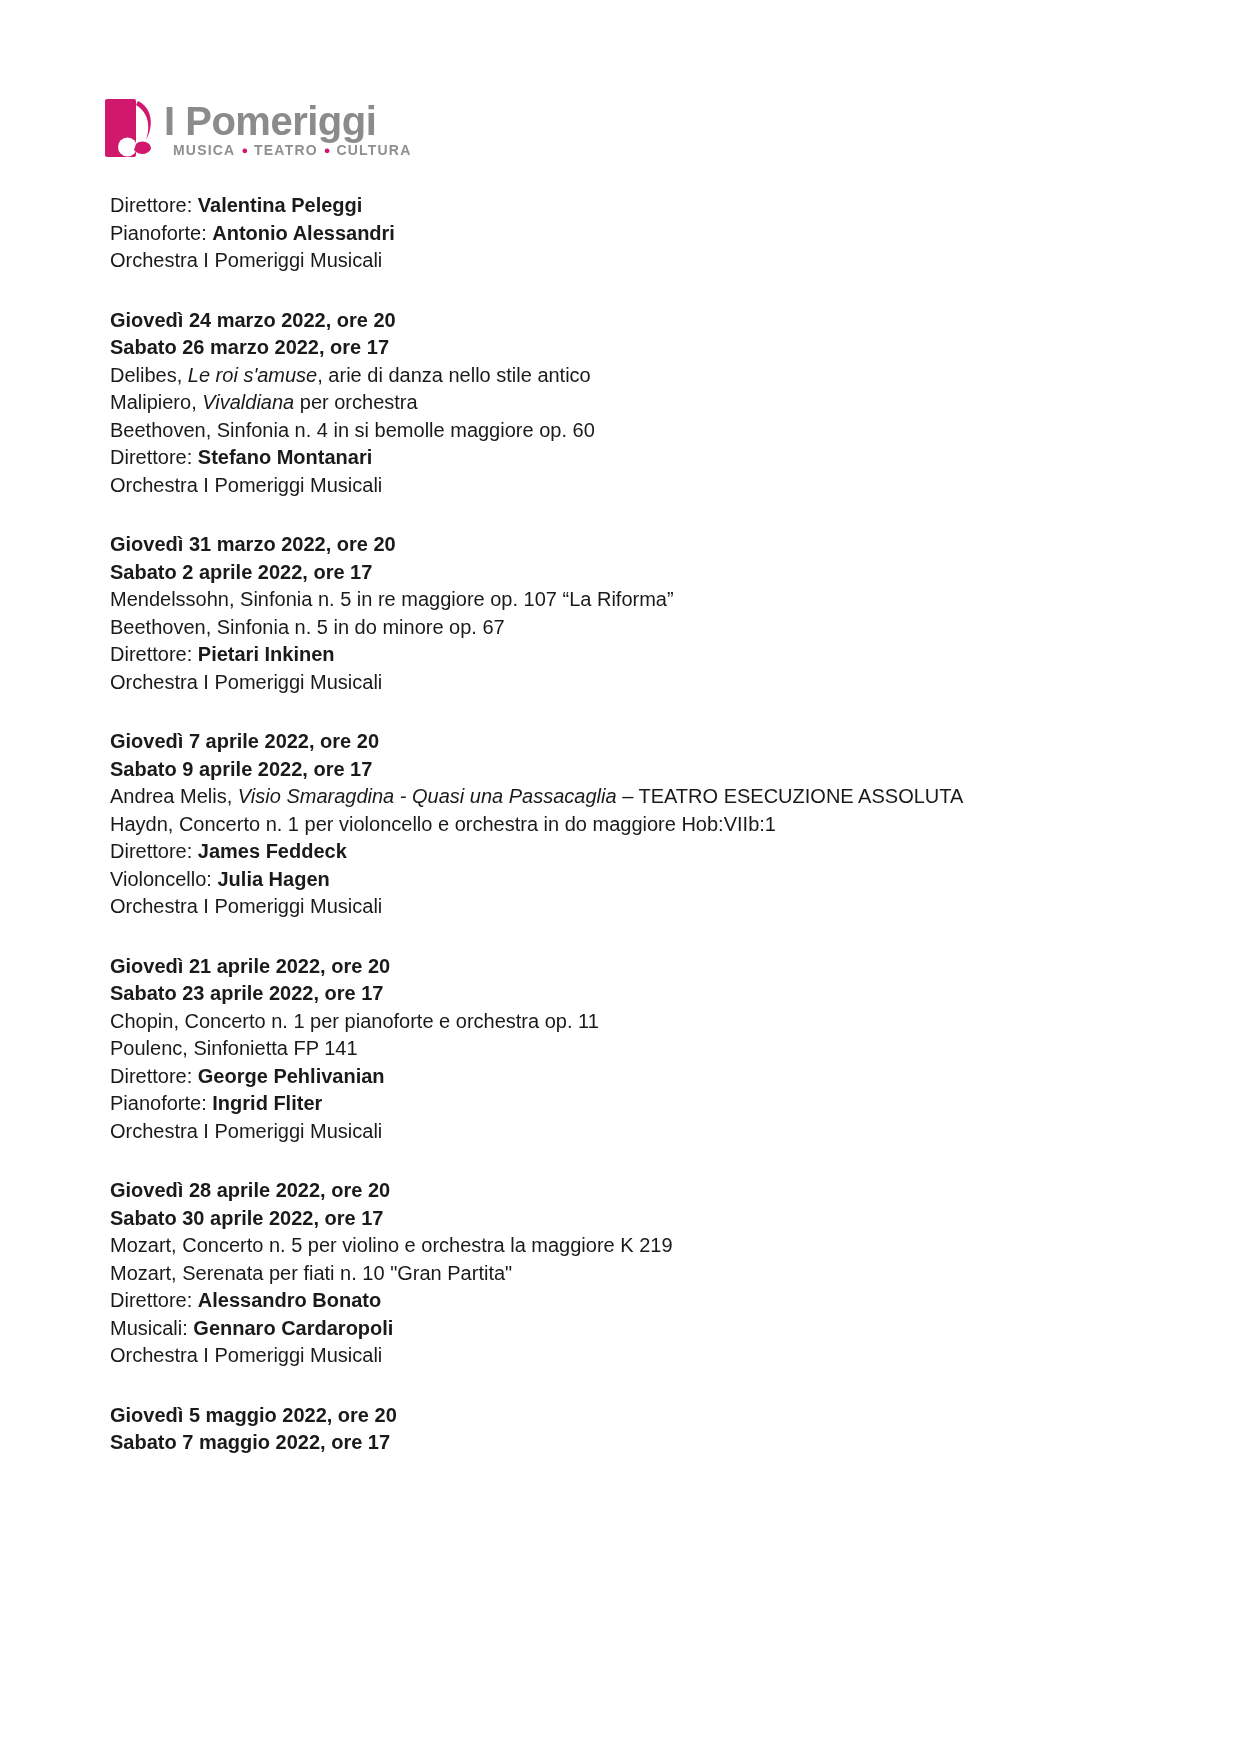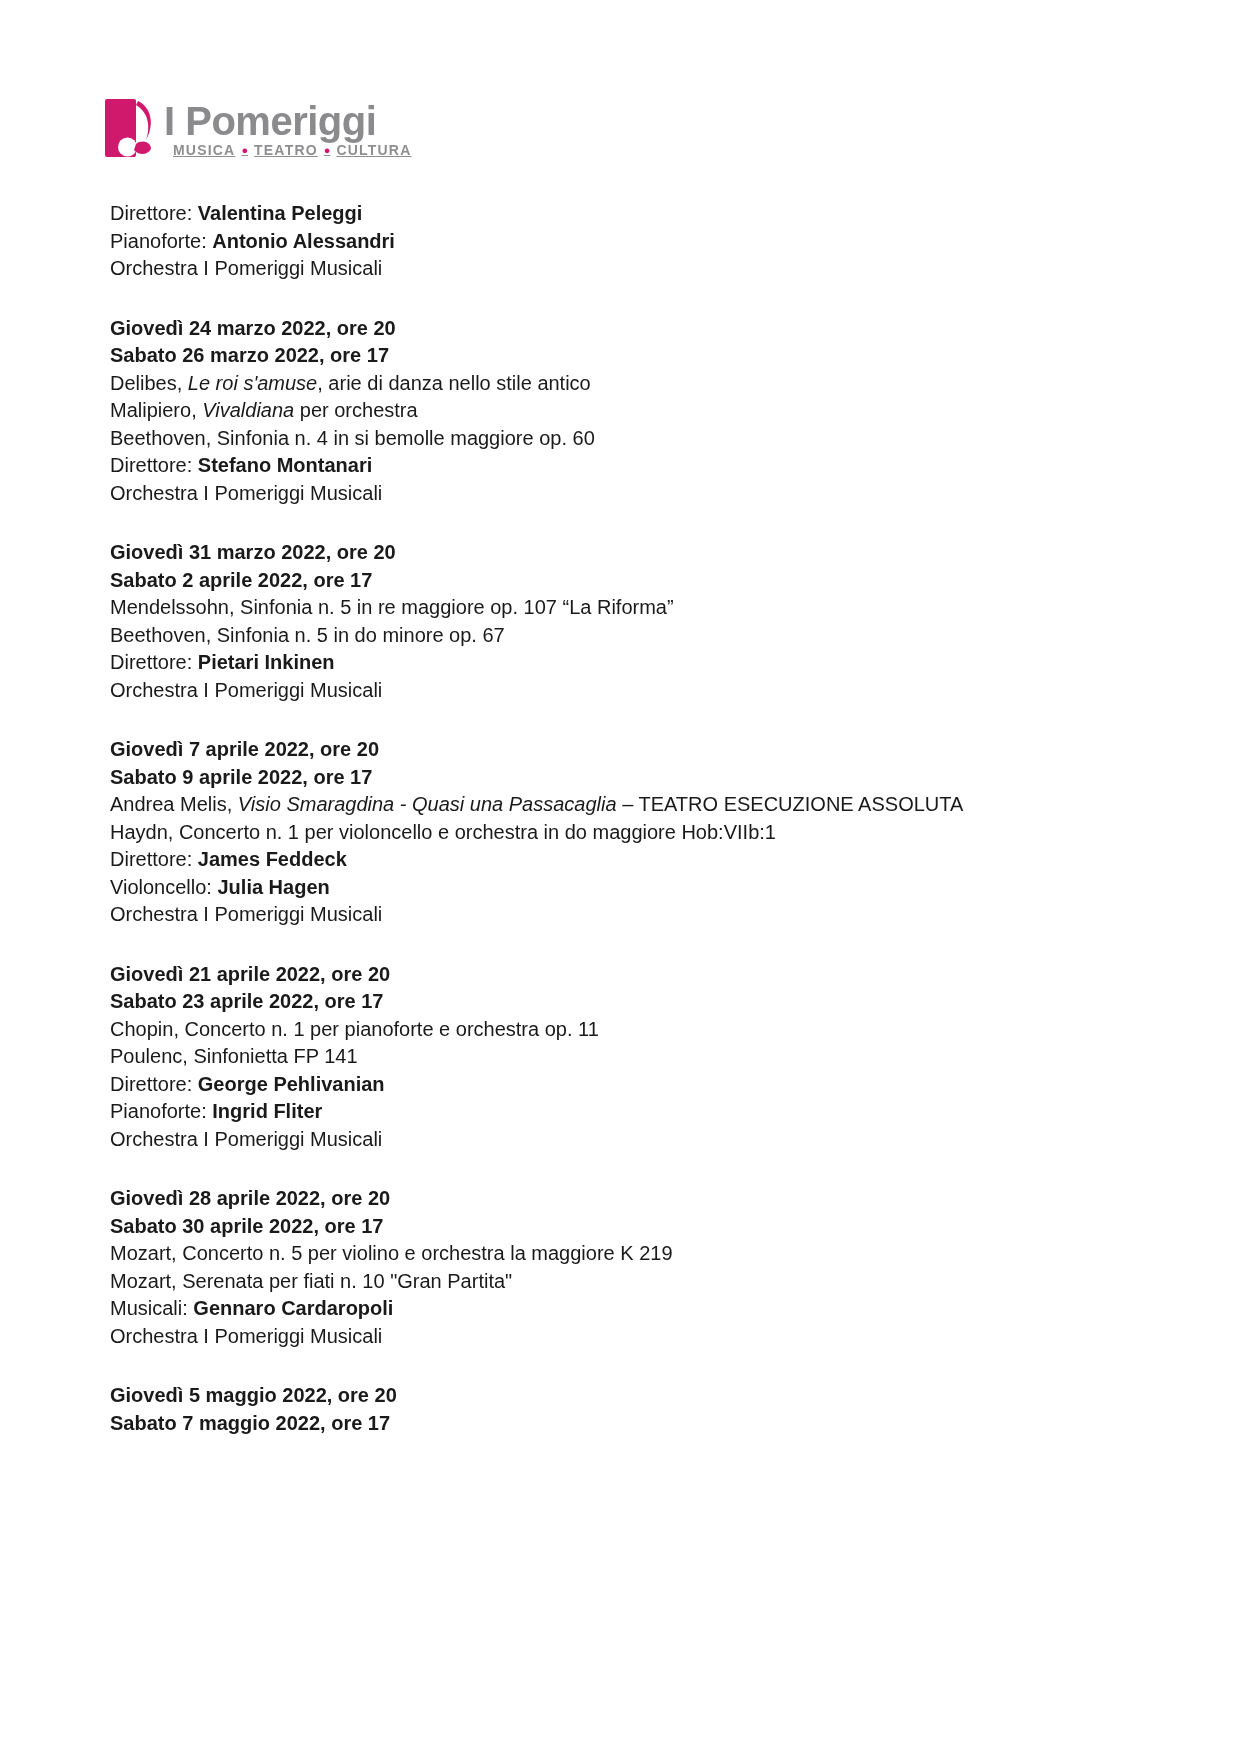--- a/index.html
+++ b/index.html
@@ -38,37 +38,36 @@
     display: flex;
     align-items: center;
     gap: 6px;
     margin-top: 1px;
     margin-left: 9px;
     font-size: 14px;
     font-weight: 700;
     letter-spacing: 1.2px;
     color: #8f8f91;
     white-space: nowrap;
-    text-decoration: underline;
   }
   .logo-tagline .dot {
     color: #d0186c;
     font-size: 11px;
     letter-spacing: 0;
     line-height: 1;
   }
 
   
   .content {
     position: absolute;
     left: 110px; top: 188px;
     width: 1060px;
     color: #1a1a1a;
   }
-  .section { margin: 12px 0 32px 0; }
+  .section { margin: 4px 0 32px 0; }
   .line {
     font-size: 20px;
     line-height: 27.5px;
     white-space: nowrap;
   }
   .line .b { font-weight: 700; }
   .line .i { font-style: italic; text-align: right; }
 </style>
 </head>
 <body>
@@ -141,20 +140,21 @@
       <div class="line"><span>Direttore: </span><span class="b">George Pehlivanian</span></div>
       <div class="line"><span>Pianoforte: </span><span class="b">Ingrid Fliter</span></div>
       <div class="line"><span>Orchestra I Pomeriggi Musicali</span></div>
     </section>
 
     <section class="section">
       <div class="line"><span class="b">Giovedì 28 aprile 2022, ore 20</span></div>
       <div class="line"><span class="b">Sabato 30 aprile 2022, ore 17</span></div>
       <div class="line"><span>Mozart, Concerto n. 5 per violino e orchestra la maggiore K 219</span></div>
       <div class="line"><span>Mozart, Serenata per fiati n. 10 "Gran Partita"</span></div>
+      <div class="line"><span>Direttore: </span><span class="b">Alessandro Bonato</span></div>
       <div class="line"><span>Musicali: </span><span class="b">Gennaro Cardaropoli</span></div>
       <div class="line"><span>Orchestra I Pomeriggi Musicali</span></div>
     </section>
 
     <section class="section">
       <div class="line"><span class="b">Giovedì 5 maggio 2022, ore 20</span></div>
       <div class="line"><span class="b">Sabato 7 maggio 2022, ore 17</span></div>
     </section>
 
   </main>

